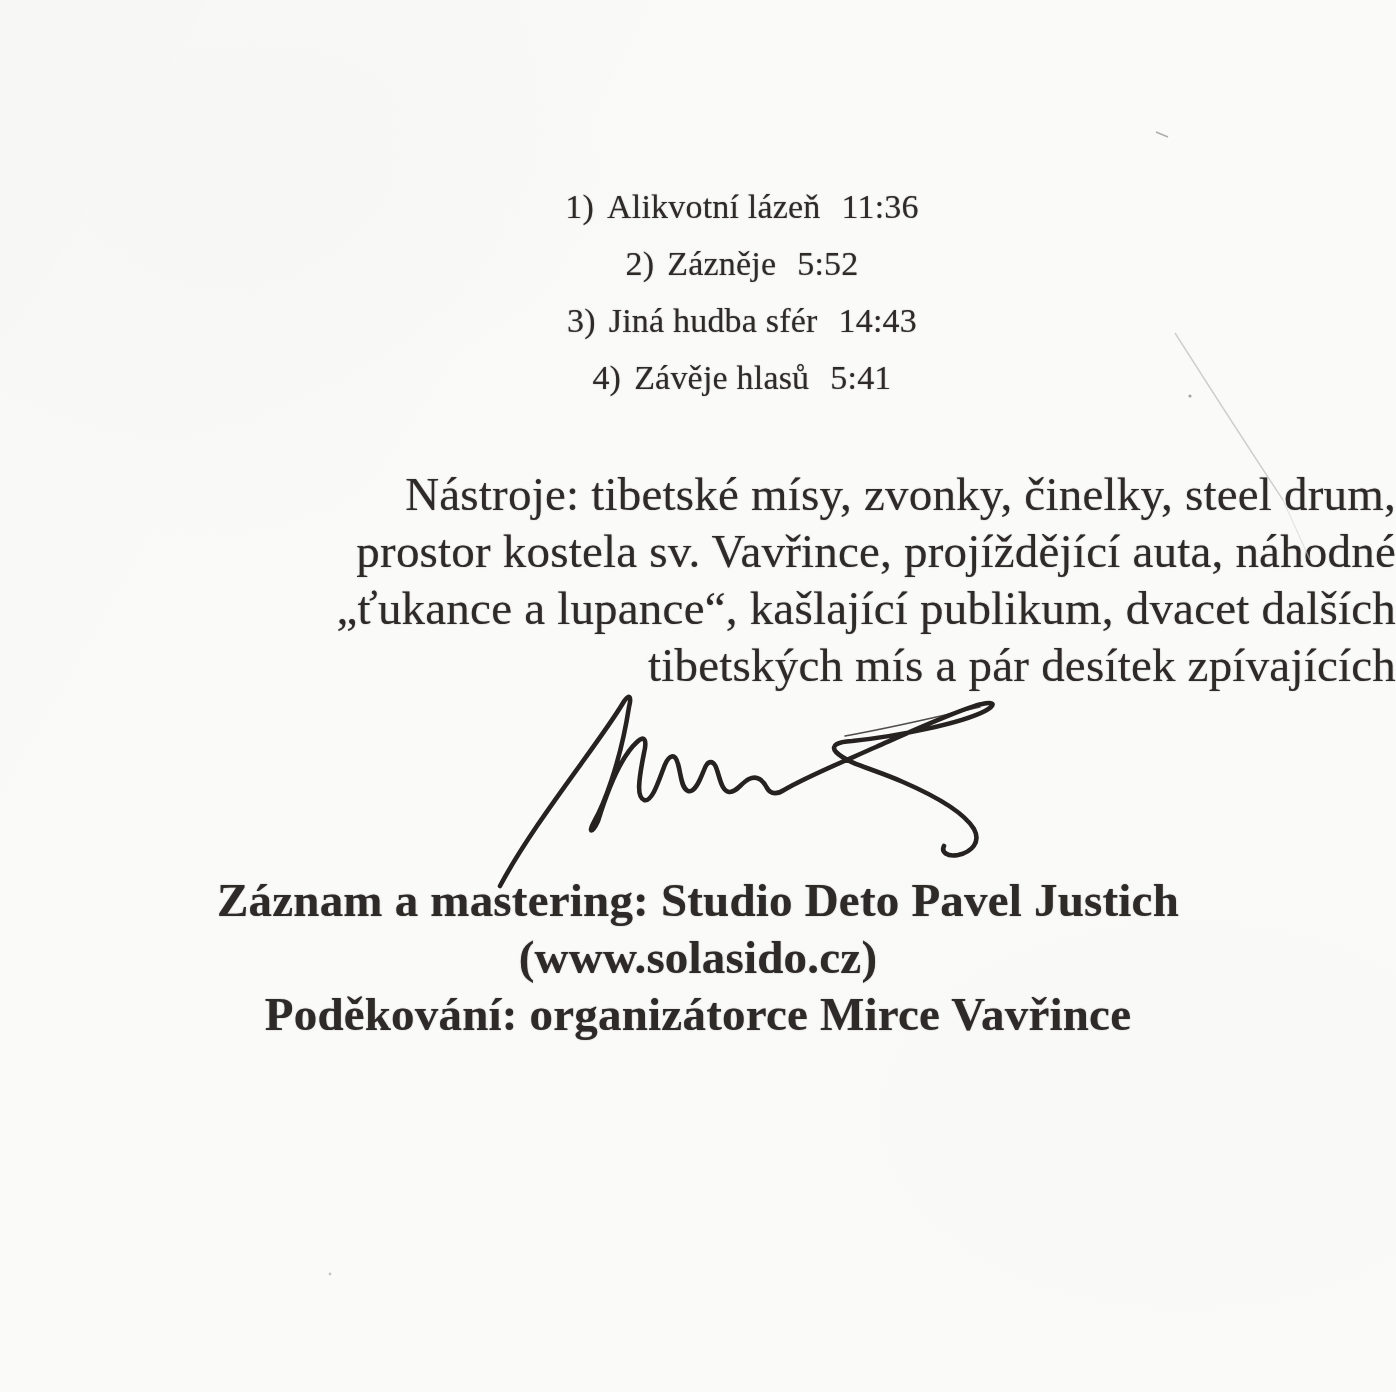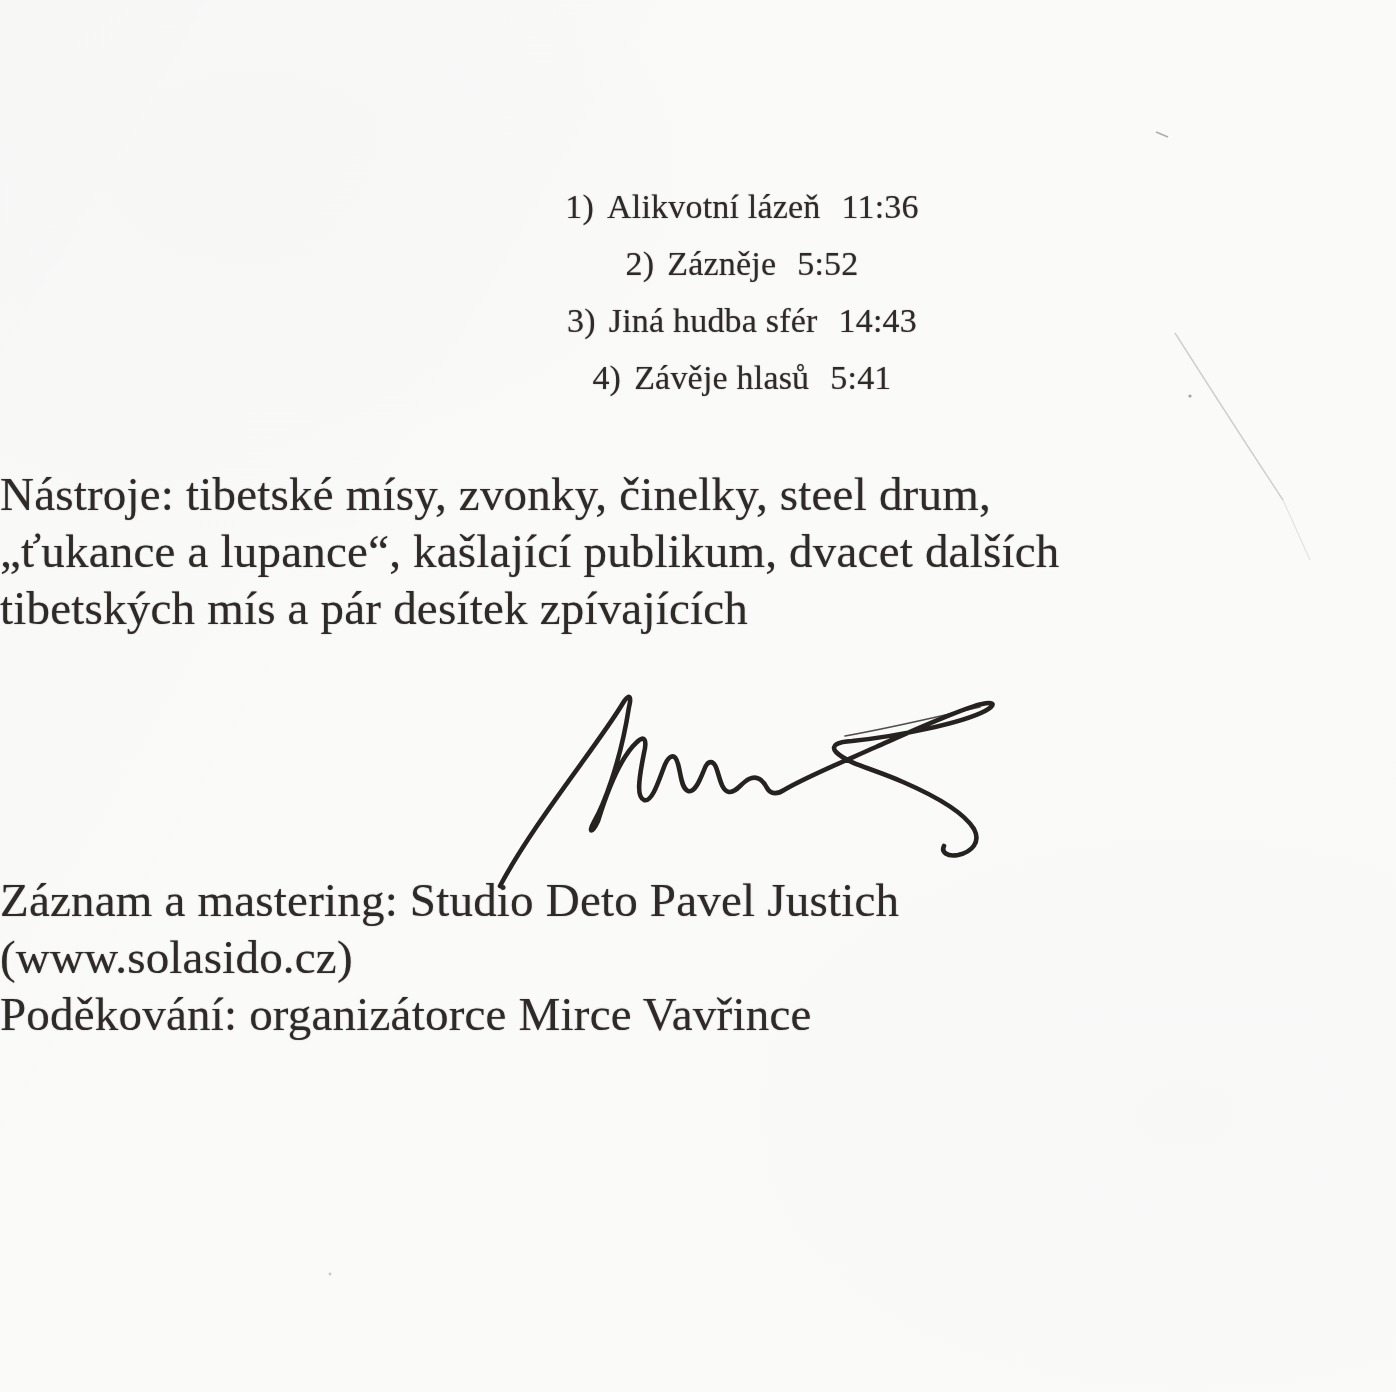--- a/index.html
+++ b/index.html
@@ -44,44 +44,46 @@
     margin-left: 28px;
   }
   .track-num { margin-right: 13px; }
   .track-dur { margin-left: 21px; }
   
   .note {
     position: absolute;
     top: 466px;
     left: 0;
     width: 100%;
-    text-align: left;
+    text-align: right;
     font-size: 47px;
     line-height: 57px;
     letter-spacing: 0.2px;
     text-shadow: 0 0 1.2px rgba(46,42,39,0.55);
   }
   
   .signature {
     position: absolute;
     left: 470px;
     top: 672px;
     width: 550px;
     height: 235px;
   }
   
   .credits {
     position: absolute;
     top: 872px;
     left: 0;
     width: 100%;
+    text-align: center;
     font-size: 47px;
     line-height: 57px;
     letter-spacing: 0.2px;
     text-shadow: 0 0 1.2px rgba(46,42,39,0.55);
+    font-weight: bold;
   }
   
   .artifacts {
     position: absolute;
     left: 0;
     top: 0;
     width: 1396px;
     height: 1392px;
     pointer-events: none;
   }
@@ -93,20 +95,21 @@
 
   <section class="tracklist">
     <div class="textline"><span class="track-num">1)</span><span>Alikvotní lázeň</span><span class="track-dur">11:36</span></div>
     <div class="textline"><span class="track-num">2)</span><span>Zázněje</span><span class="track-dur">5:52</span></div>
     <div class="textline"><span class="track-num">3)</span><span>Jiná hudba sfér</span><span class="track-dur">14:43</span></div>
     <div class="textline"><span class="track-num">4)</span><span>Závěje hlasů</span><span class="track-dur">5:41</span></div>
   </section>
 
   <section class="note">
     <div class="textline">Nástroje: tibetské mísy, zvonky, činelky, steel drum,</div>
+    <div class="textline">prostor kostela sv. Vavřince, projíždějící auta, náhodné</div>
     <div class="textline">„ťukance a lupance“, kašlající publikum, dvacet dalších</div>
     <div class="textline">tibetských mís a pár desítek zpívajících</div>
   </section>
 
   <svg class="signature" viewBox="470 672 550 235" xmlns="http://www.w3.org/2000/svg" aria-hidden="true">
     <path d="M 500 886
          C 534 822 600 742 623 703
          C 629 693 632 696 629 707
          C 620 765 603 806 594 822
          C 588 833 592 834 598 821

